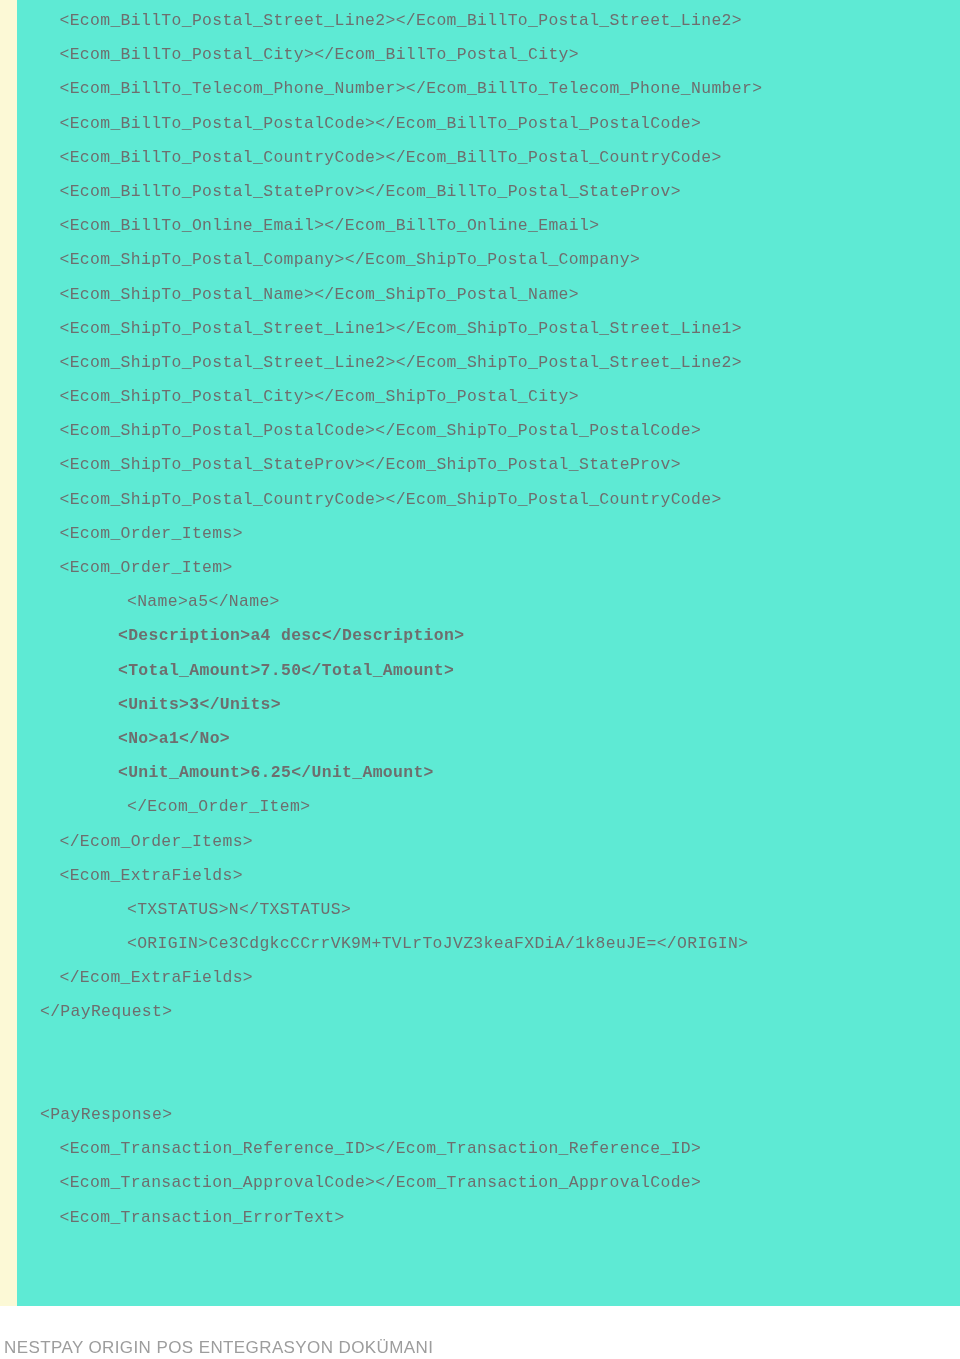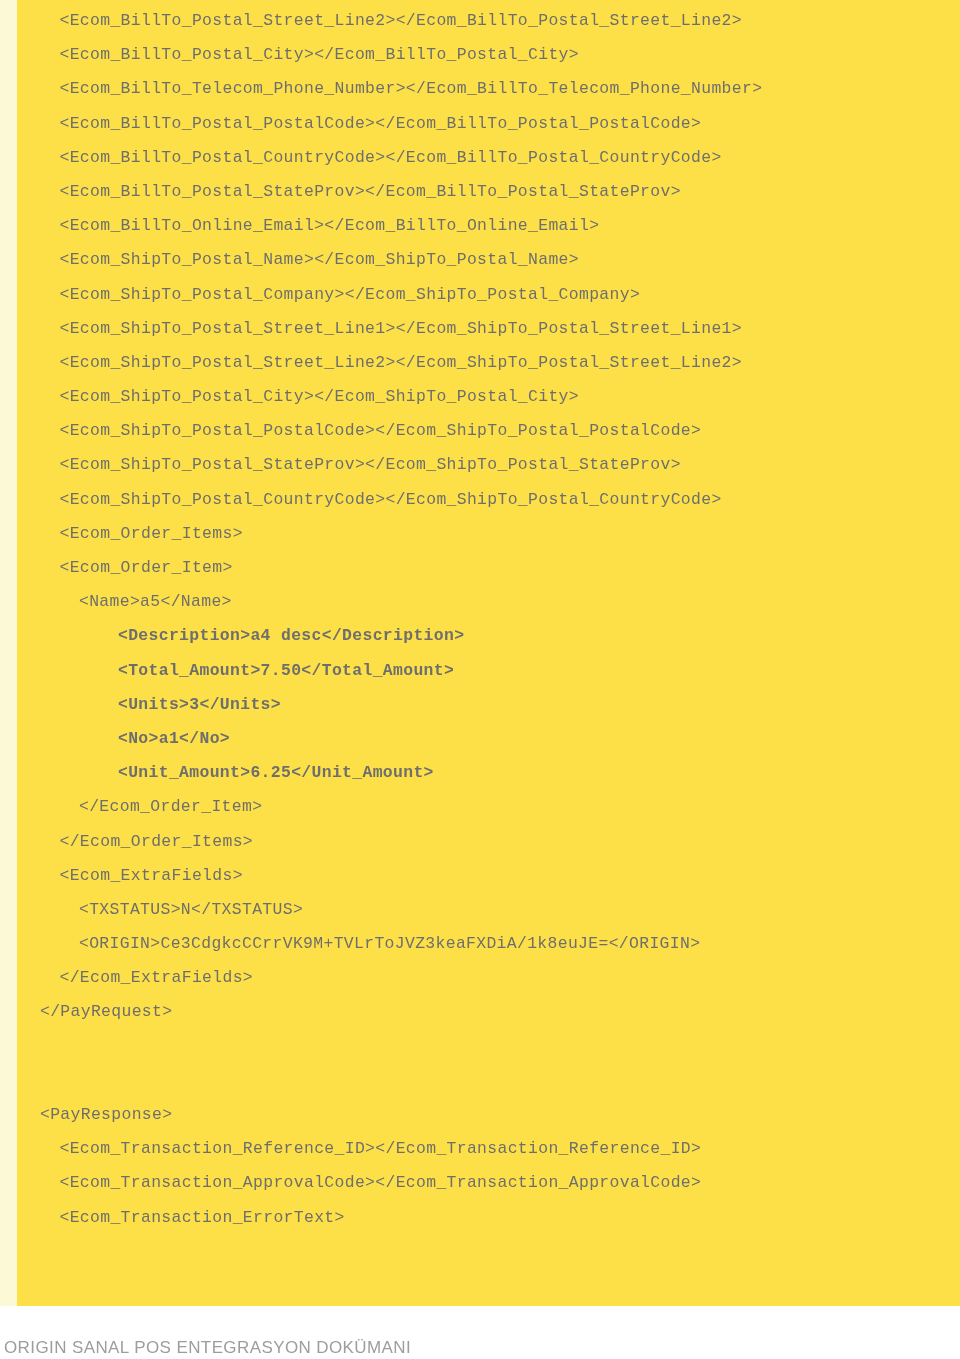--- a/index.html
+++ b/index.html
@@ -16,21 +16,21 @@
     position: relative;
   }
 
   
   #code-block {
     position: absolute;
     left: 0;
     top: 0;
     width: 960px;
     height: 1306px;
-    background: #fde047;
+    background: #5eead4;
     box-sizing: border-box;
     padding-left: 32px;
   }
   
   #code-block::before {
     content: "";
     position: absolute;
     left: 0;
     top: 0;
     width: 17px;
@@ -57,21 +57,21 @@
     padding-left: 40px;
     box-sizing: border-box;
   }
   .code-line.blank {
     color: transparent;
   }
 
   
   .ind-0 { padding-left: 40px;  }
   .ind-1 { padding-left: 59.5px; }
-  .ind-2 { padding-left: 79px;  }
+  .ind-2 { padding-left: 79px; margin-left: 48px;  }
   .ind-3 { padding-left: 118px; font-weight: bold; }
 
   
   #footer {
     position: absolute;
     left: 0;
     top: 1306px;
     width: 960px;
     height: 53px;
     background: #ffffff;
@@ -92,22 +92,22 @@
 
 <div id="code-block">
   <div id="code-lines">
       <div class="code-line ind-1">&lt;Ecom_BillTo_Postal_Street_Line2&gt;&lt;/Ecom_BillTo_Postal_Street_Line2&gt;</div>
       <div class="code-line ind-1">&lt;Ecom_BillTo_Postal_City&gt;&lt;/Ecom_BillTo_Postal_City&gt;</div>
       <div class="code-line ind-1">&lt;Ecom_BillTo_Telecom_Phone_Number&gt;&lt;/Ecom_BillTo_Telecom_Phone_Number&gt;</div>
       <div class="code-line ind-1">&lt;Ecom_BillTo_Postal_PostalCode&gt;&lt;/Ecom_BillTo_Postal_PostalCode&gt;</div>
       <div class="code-line ind-1">&lt;Ecom_BillTo_Postal_CountryCode&gt;&lt;/Ecom_BillTo_Postal_CountryCode&gt;</div>
       <div class="code-line ind-1">&lt;Ecom_BillTo_Postal_StateProv&gt;&lt;/Ecom_BillTo_Postal_StateProv&gt;</div>
       <div class="code-line ind-1">&lt;Ecom_BillTo_Online_Email&gt;&lt;/Ecom_BillTo_Online_Email&gt;</div>
+      <div class="code-line ind-1">&lt;Ecom_ShipTo_Postal_Company&gt;&lt;/Ecom_ShipTo_Postal_Company&gt;</div>
       <div class="code-line ind-1">&lt;Ecom_ShipTo_Postal_Name&gt;&lt;/Ecom_ShipTo_Postal_Name&gt;</div>
-      <div class="code-line ind-1">&lt;Ecom_ShipTo_Postal_Company&gt;&lt;/Ecom_ShipTo_Postal_Company&gt;</div>
       <div class="code-line ind-1">&lt;Ecom_ShipTo_Postal_Street_Line1&gt;&lt;/Ecom_ShipTo_Postal_Street_Line1&gt;</div>
       <div class="code-line ind-1">&lt;Ecom_ShipTo_Postal_Street_Line2&gt;&lt;/Ecom_ShipTo_Postal_Street_Line2&gt;</div>
       <div class="code-line ind-1">&lt;Ecom_ShipTo_Postal_City&gt;&lt;/Ecom_ShipTo_Postal_City&gt;</div>
       <div class="code-line ind-1">&lt;Ecom_ShipTo_Postal_PostalCode&gt;&lt;/Ecom_ShipTo_Postal_PostalCode&gt;</div>
       <div class="code-line ind-1">&lt;Ecom_ShipTo_Postal_StateProv&gt;&lt;/Ecom_ShipTo_Postal_StateProv&gt;</div>
       <div class="code-line ind-1">&lt;Ecom_ShipTo_Postal_CountryCode&gt;&lt;/Ecom_ShipTo_Postal_CountryCode&gt;</div>
       <div class="code-line ind-1">&lt;Ecom_Order_Items&gt;</div>
       <div class="code-line ind-1">&lt;Ecom_Order_Item&gt;</div>
       <div class="code-line ind-2">&lt;Name&gt;a5&lt;/Name&gt;</div>
       <div class="code-line ind-3">&lt;Description&gt;a4 desc&lt;/Description&gt;</div>
@@ -125,14 +125,14 @@
       <div class="code-line ind-0 blank"> </div>
       <div class="code-line ind-0 blank"> </div>
       <div class="code-line ind-0">&lt;PayResponse&gt;</div>
       <div class="code-line ind-1">&lt;Ecom_Transaction_Reference_ID&gt;&lt;/Ecom_Transaction_Reference_ID&gt;</div>
       <div class="code-line ind-1">&lt;Ecom_Transaction_ApprovalCode&gt;&lt;/Ecom_Transaction_ApprovalCode&gt;</div>
       <div class="code-line ind-1">&lt;Ecom_Transaction_ErrorText&gt;</div>
     </div>
 </div>
 
 <div id="footer">
-  <div id="footer-text">ORIGIN SANAL POS ENTEGRASYON DOKÜMANI</div>
+  <div id="footer-text">NESTPAY ORIGIN POS ENTEGRASYON DOKÜMANI</div>
 </div>
 
 </body></html>

